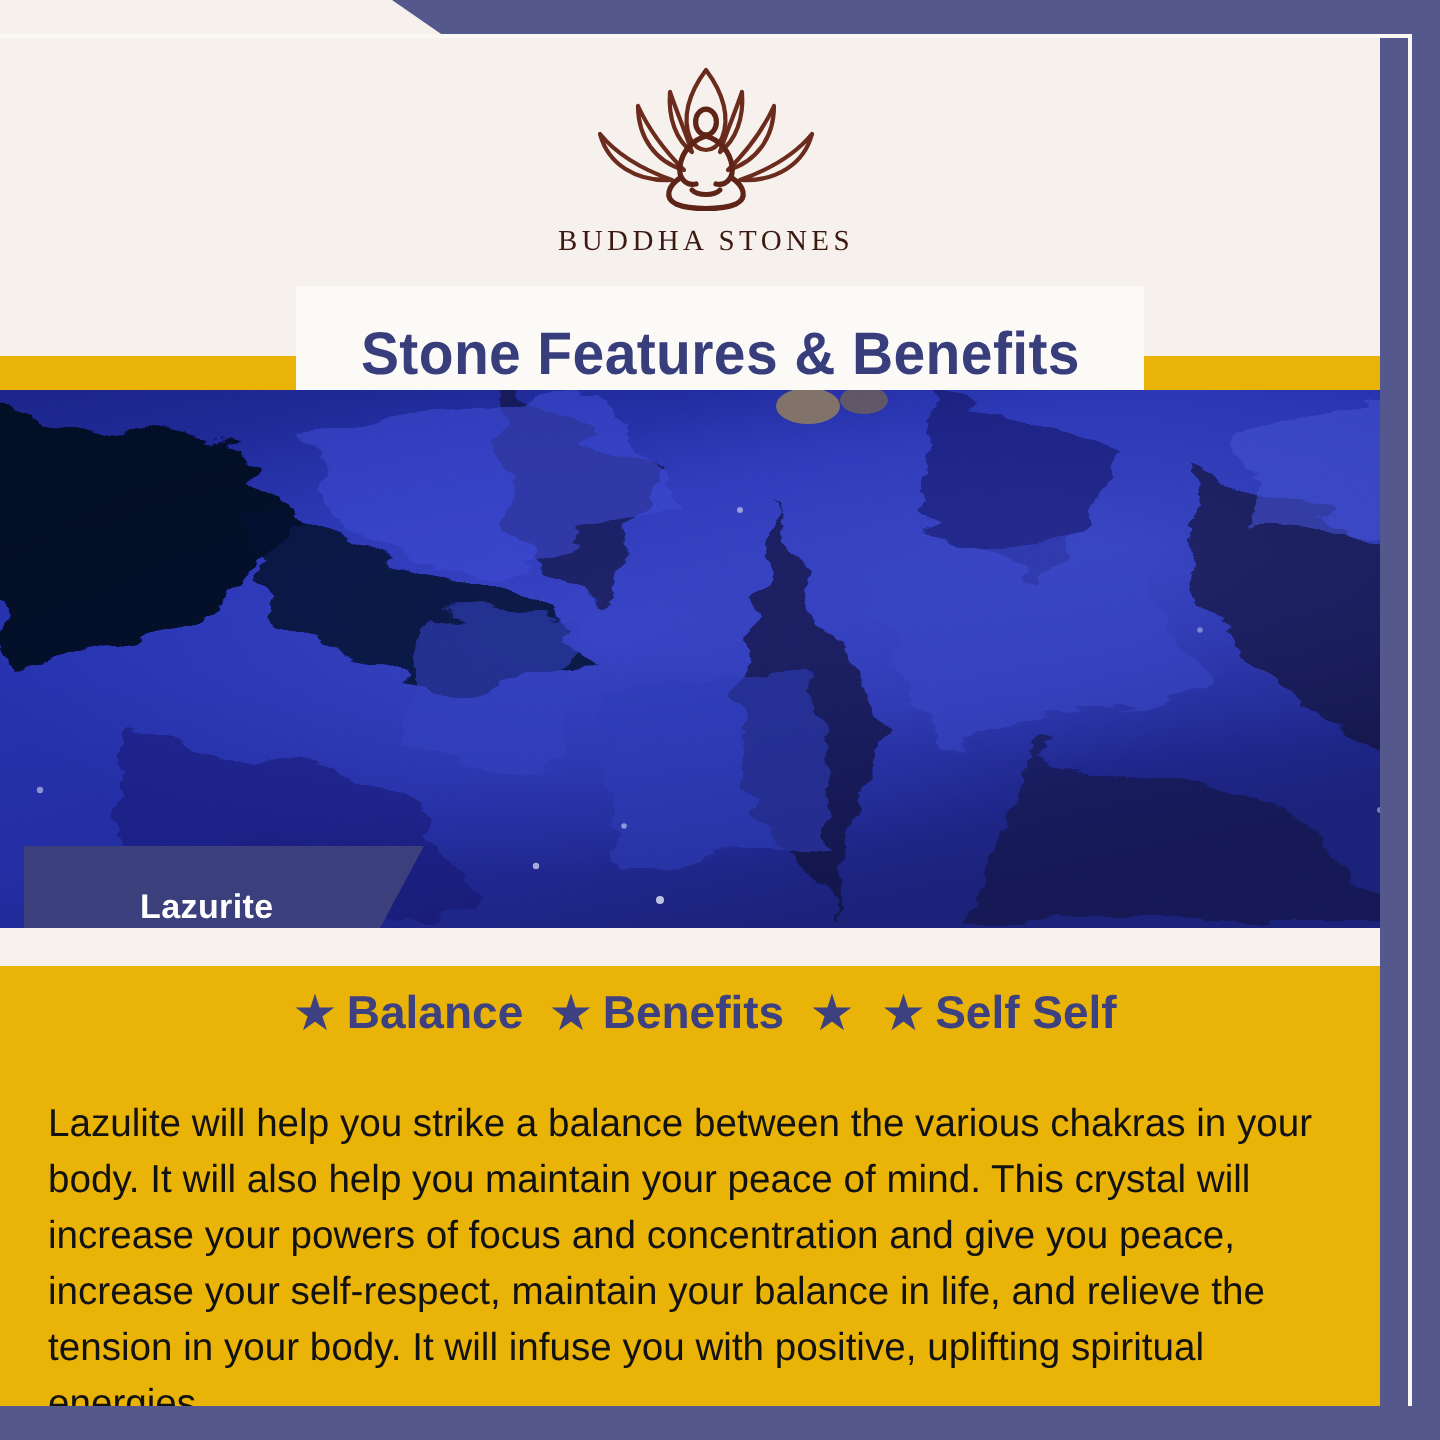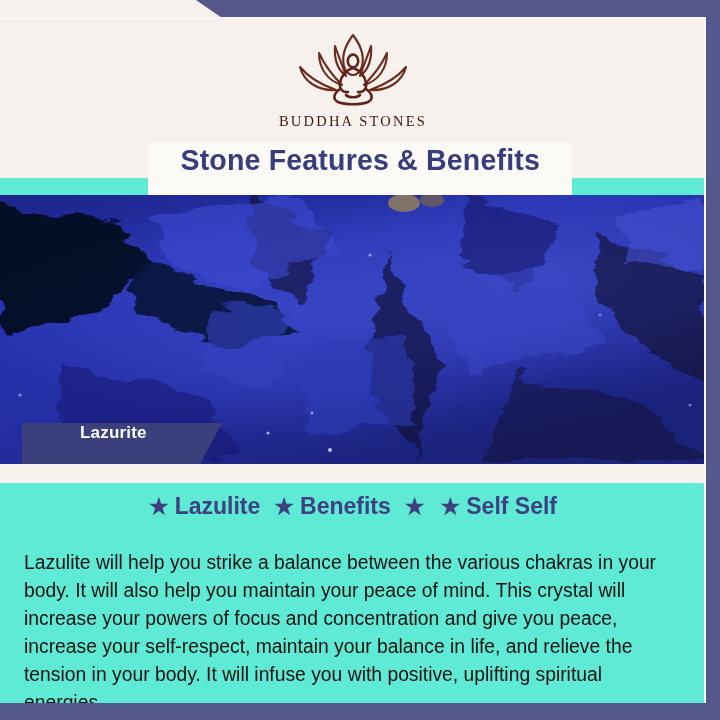--- a/index.html
+++ b/index.html
@@ -25,24 +25,23 @@
     background:#F6F1EC;
     clip-path:polygon(0 0, 196px 0, 222px 18px, 0 18px);
     z-index:3;
   }
 
   
   .card{
     position:absolute;
     left:0px;top:17px;
     width:690px;height:686px;
-    background:#5eead4;
+    background:#eab308;
     overflow:hidden;
     z-index:2;
-    padding-left:16px;
   }
   .card-inner-line{
     position:absolute;left:0;top:17px;width:706px;height:686px;
     box-sizing:border-box;
     border-top:2px solid #FBF7F3;
     border-right:2px solid #FBF7F3;
     pointer-events:none;z-index:6;
   }
 
   
@@ -66,21 +65,21 @@
     color:#3C1A12;
     font-weight:400;
   }
 
   
   .title-plaque{
     position:absolute;
     left:148px;top:126px;
     width:424px;height:52px;
     background:#FCFAF7;
-    display:flex;align-items:flex-start;justify-content:center;
+    display:flex;align-items:flex-end;justify-content:center;
     z-index:4;
   }
   .title-text{
     font-family:"Liberation Sans Narrow","Liberation Sans",sans-serif;
     font-weight:bold;
     font-size:30px;
     letter-spacing:0.2px;
     color:#383D7C;
     transform:scaleX(0.95);
     white-space:nowrap;
@@ -92,25 +91,25 @@
     left:0;top:178px;
     width:706px;height:269px;
     overflow:hidden;
     background:#12175C;
   }
   .stone-photo svg{display:block;width:100%;height:100%;}
 
   
   .stone-banner{
     position:absolute;
-    left:22px;top:406px;
+    left:12px;top:406px;
     width:200px;height:41px;
     background:#3B3F7C;
     clip-path:polygon(0 0, 200px 0, 178px 41px, 0 41px);
-    display:flex;align-items:flex-start;
+    display:flex;align-items:flex-end;
     z-index:5;
   }
   .stone-banner-label{
     margin-left:58px;
     color:#FFFFFF;
     font-size:17px;
     font-weight:bold;
     letter-spacing:0.2px;
   }
 
@@ -281,21 +280,21 @@
 
     <div class="stone-banner">
       <span class="stone-banner-label">Lazurite</span>
     </div>
 
     <div class="cream-strip"></div>
 
     <div class="benefits">
       <span class="benefit">
         <span class="star">★</span>
-        <span>Lazulite</span>
+        <span>Balance</span>
       </span>
       <span class="benefit">
         <span class="star">★</span>
         <span>Benefits</span>
       </span>
       <span class="benefit tight">
         <span class="star">★</span>
       </span>
       <span class="benefit tight">
         <span class="star">★</span>

